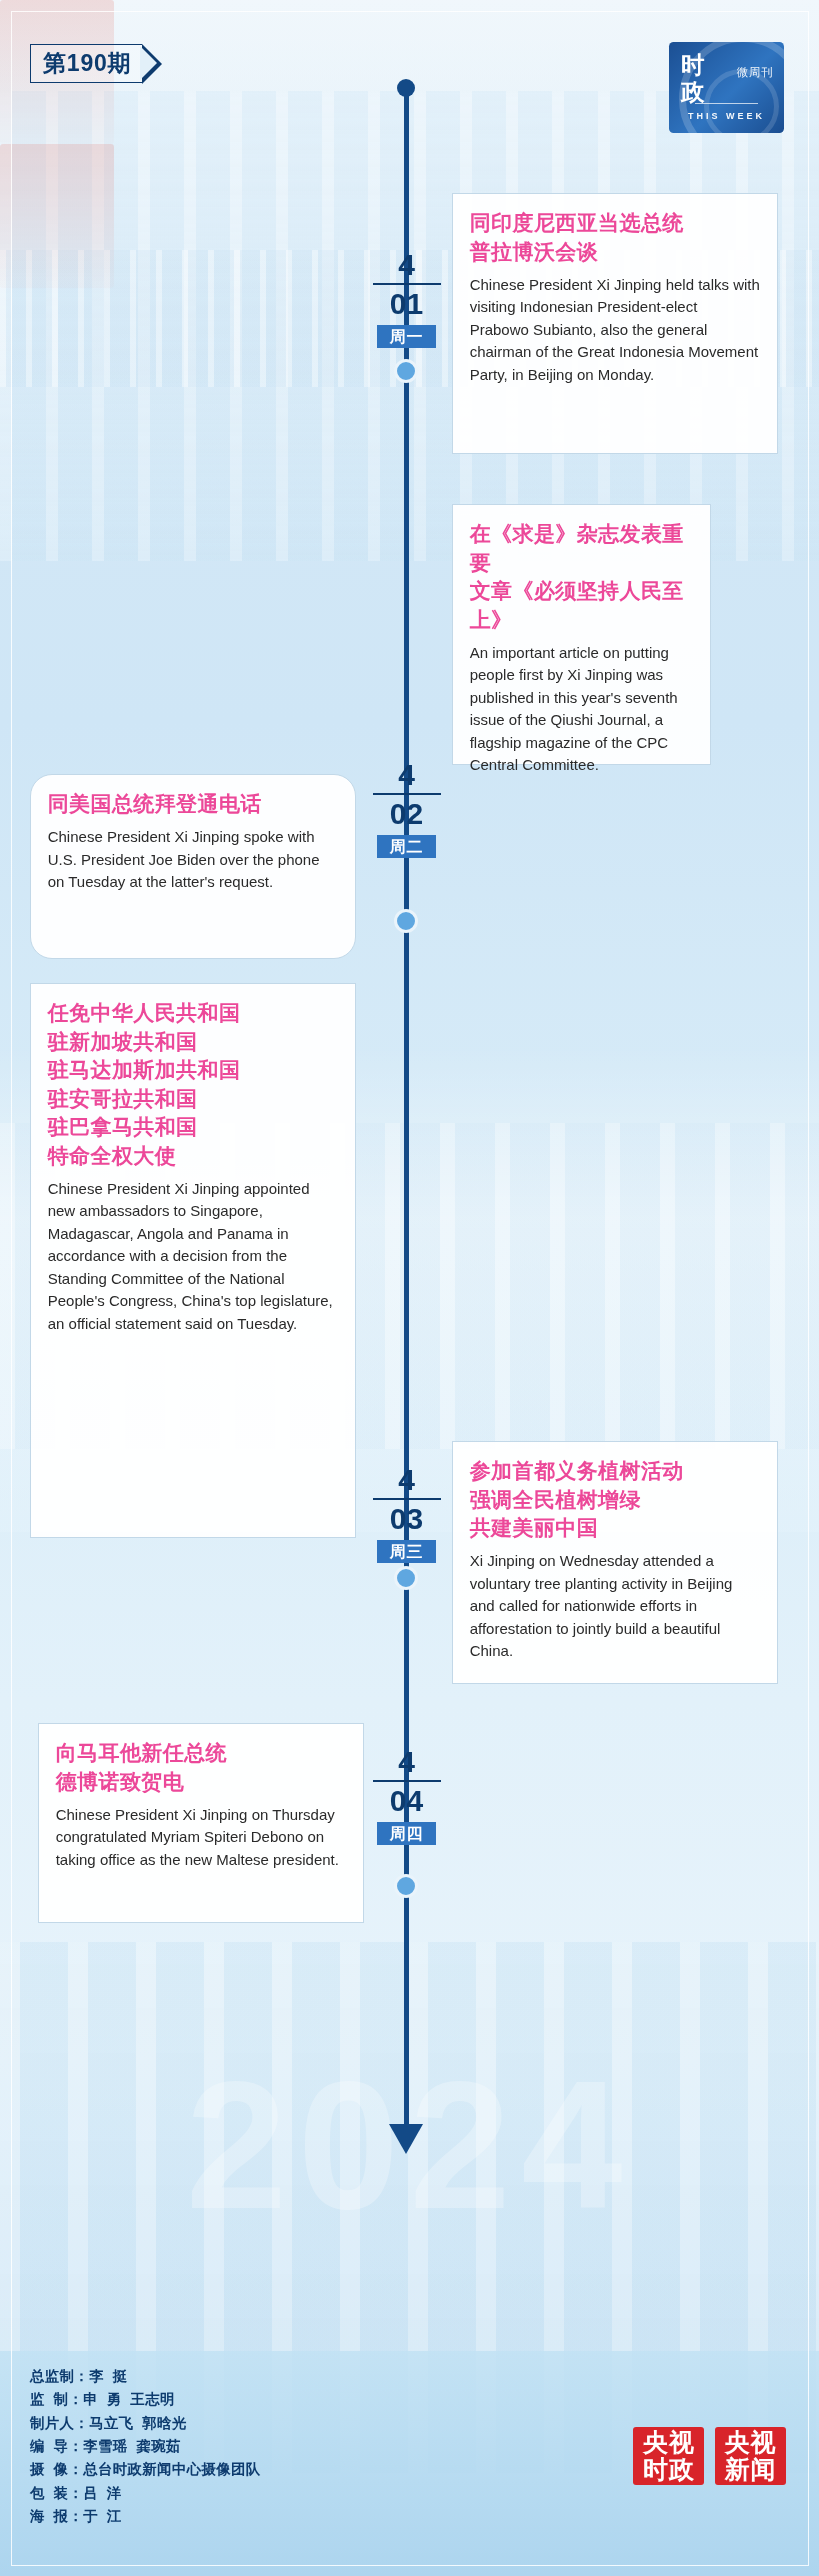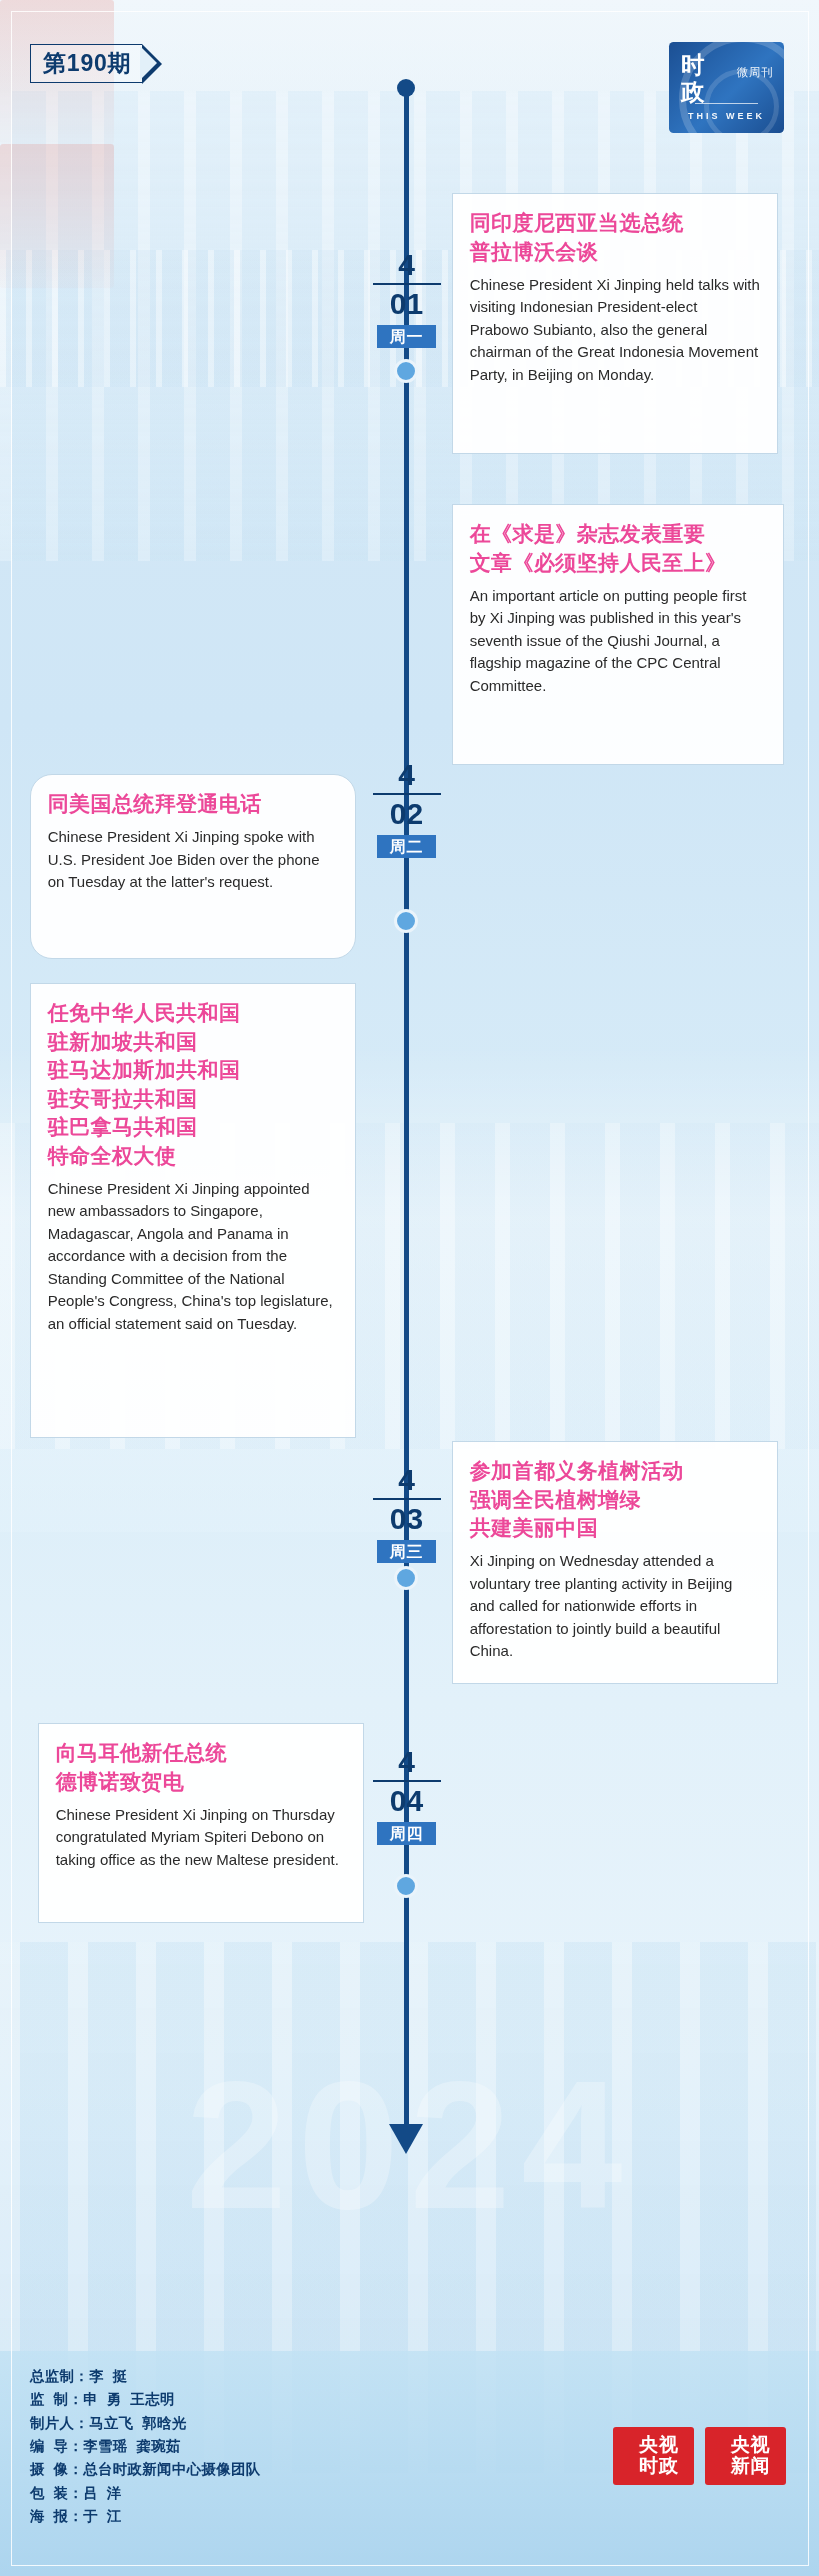--- a/index.html
+++ b/index.html
@@ -333,25 +333,24 @@
   .badge {
     width: 71px;
     height: 58px;
     background: #d8242a;
     color: #fff;
     border-radius: 3px;
     display: flex;
     flex-direction: column;
     align-items: center;
     justify-content: center;
-    font-size: 19px;
+    font-size: 25px;
     font-weight: bold;
     line-height: 1.08;
     letter-spacing: 0.8px;
-    padding-left: 10px;
   }
   .badge span { display: block; }
 </style>
 </head>
 <body>
 
 <div id="page">
 
   <div class="bg-band band-top"></div>
   <div class="bg-band band-hall"></div>
@@ -393,40 +392,40 @@
     <div class="date-week">周一</div>
   </div>
   <div class="node-dot" style="top:359px;"></div>
 
   <div class="card" style="left:452px; top:193px; width:326px; height:261px;">
     <div class="card-title">同印度尼西亚当选总统
 普拉博沃会谈</div>
     <div class="card-body">Chinese President Xi Jinping held talks with visiting Indonesian President-elect Prabowo Subianto, also the general chairman of the Great Indonesia Movement Party, in Beijing on Monday.</div>
   </div>
 
-  <div class="card" style="left:452px; top:504px; width:332px; height:261px;">
+  <div class="card" style="left:452px; top:504px; width:259px; height:261px;">
     <div class="card-title">在《求是》杂志发表重要
 文章《必须坚持人民至上》</div>
     <div class="card-body">An important article on putting people first by Xi Jinping was published in this year's seventh issue of the Qiushi Journal, a flagship magazine of the CPC Central Committee.</div>
   </div>
 
   <div class="date-block" style="left:361px; top:759px;">
     <div class="date-month">4</div>
     <div class="date-rule"></div>
     <div class="date-day">02</div>
     <div class="date-week">周二</div>
   </div>
   <div class="node-dot" style="top:909px;"></div>
 
   <div class="card" style="left:30px; top:774px; width:326px; height:185px;border-radius:22px;">
     <div class="card-title">同美国总统拜登通电话</div>
     <div class="card-body">Chinese President Xi Jinping spoke with U.S. President Joe Biden over the phone on Tuesday at the latter's request.</div>
   </div>
 
-  <div class="card" style="left:30px; top:983px; width:326px; height:455px;">
+  <div class="card" style="left:30px; top:983px; width:326px; height:555px;">
     <div class="card-title">任免中华人民共和国
 驻新加坡共和国
 驻马达加斯加共和国
 驻安哥拉共和国
 驻巴拿马共和国
 特命全权大使</div>
     <div class="card-body">Chinese President Xi Jinping appointed new ambassadors to Singapore, Madagascar, Angola and Panama in accordance with a decision from the Standing Committee of the National People's Congress, China's top legislature, an official statement said on Tuesday.</div>
   </div>
 
   <div class="date-block" style="left:361px; top:1464px;">

